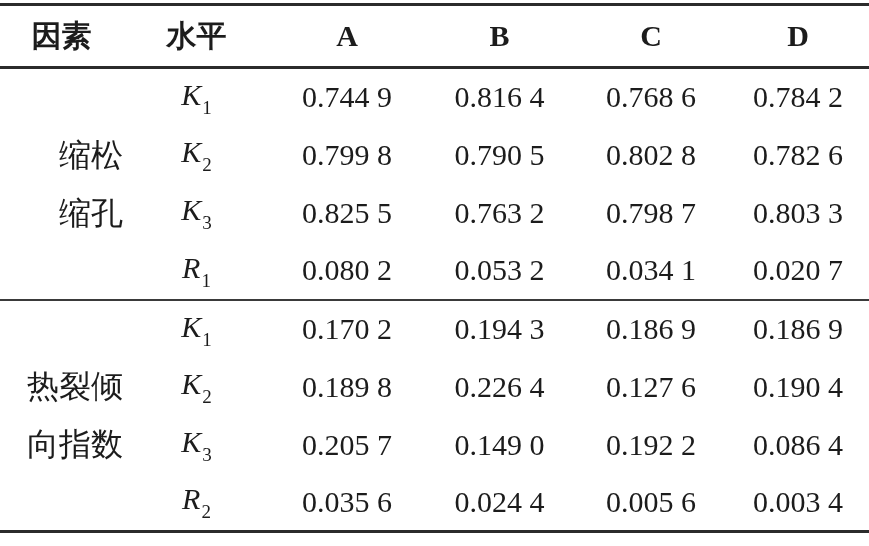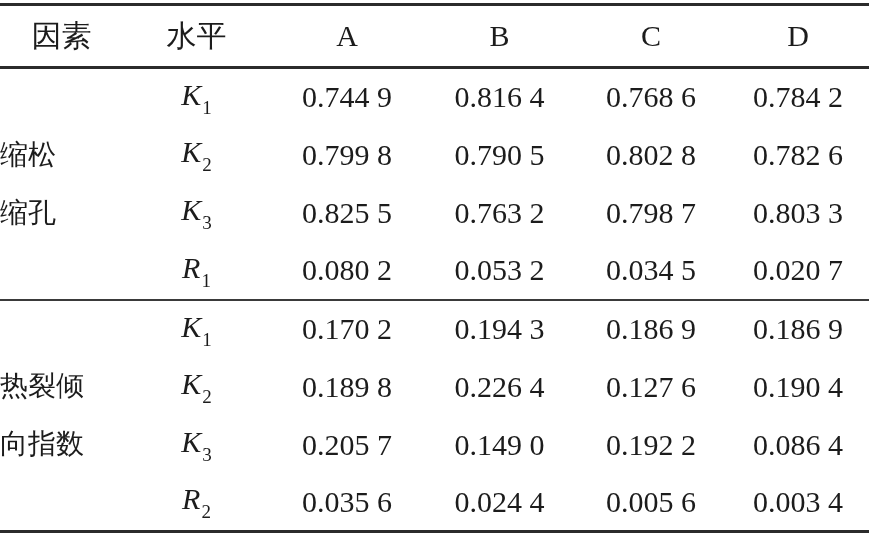--- a/index.html
+++ b/index.html
@@ -26,40 +26,40 @@
   }
   col.c-factor { width: 123px; }
   col.c-level  { width: 147px; }
   col.c-a      { width: 154px; }
   col.c-b      { width: 151px; }
   col.c-c      { width: 152px; }
   col.c-d      { width: 142px; }
 
   thead tr { height: 63px; }
   thead th {
-    font-weight: normal;
+    font-weight: bold;
     font-size: 30px;
     text-align: center;
     vertical-align: middle;
     padding: 0;
     border-bottom: 3px solid #2b2b2b;
   }
   tbody tr { height: 58px; }
   tbody td {
     font-size: 30px;
     text-align: center;
     vertical-align: middle;
     padding: 0;
     white-space: nowrap;
   }
   td.factor-cell { vertical-align: middle; }
   .factor-lines div {
     line-height: 58px;
-    font-size: 28px;
-    text-align: left;
+    font-size: 32px;
+    text-align: right;
   }
   .lvl { font-style: italic; }
   .lvl-sub {
     font-style: normal;
     font-size: 19px;
     vertical-align: sub;
     position: relative;
     top: 2px;
     margin-left: 1px;
   }
@@ -114,21 +114,21 @@
         <td><span class="lvl">K</span><span class="lvl-sub">3</span></td>
         <td>0.825 5</td>
         <td>0.763 2</td>
         <td>0.798 7</td>
         <td>0.803 3</td>
       </tr>
       <tr>
         <td><span class="lvl">R</span><span class="lvl-sub">1</span></td>
         <td>0.080 2</td>
         <td>0.053 2</td>
-        <td>0.034 5</td>
+        <td>0.034 1</td>
         <td>0.020 7</td>
       </tr>
 
       <tr class="group-divider">
         <td rowspan="4" class="factor-cell">
           <div class="factor-lines">
             <div>热裂倾</div>
             <div>向指数</div>
           </div>
         </td>

